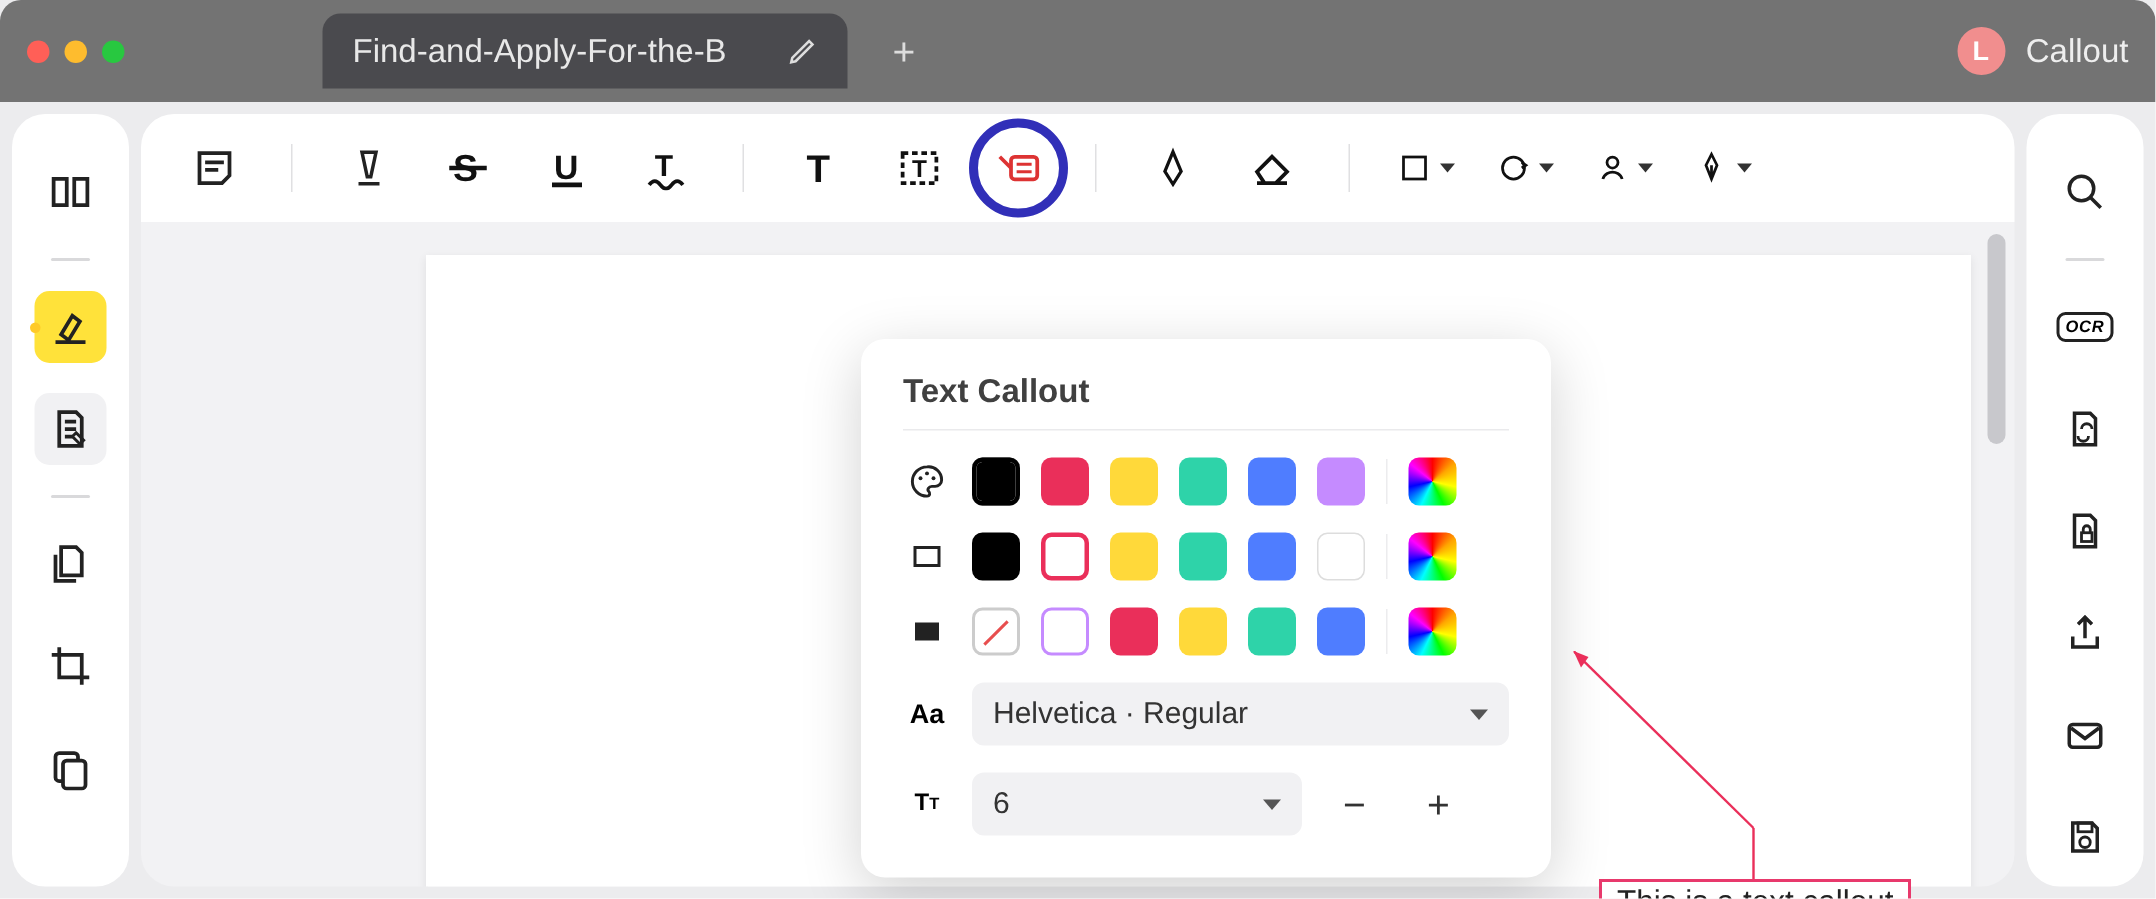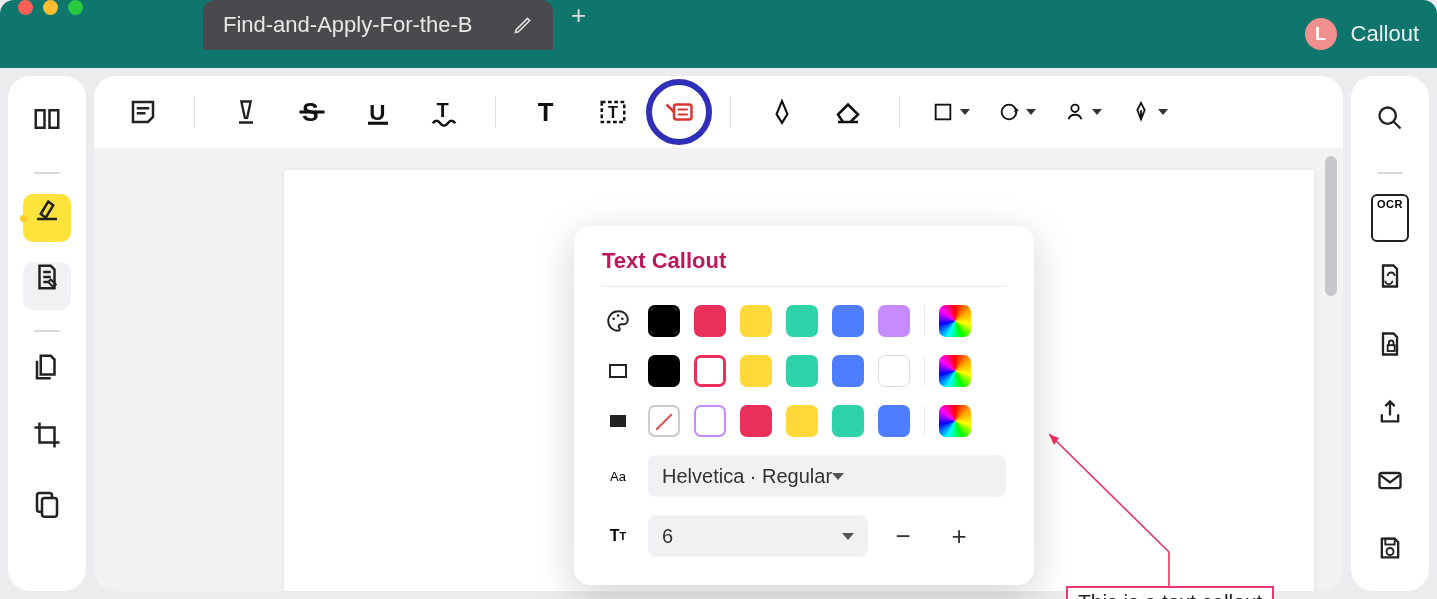--- a/index.html
+++ b/index.html
@@ -5,23 +5,25 @@
   * { box-sizing: border-box; margin: 0; padding: 0; }
   body {
     font-family: -apple-system, BlinkMacSystemFont, "Segoe UI", Helvetica, Arial, sans-serif;
     background: #ececee;
     width: 1437px;
     height: 599px;
     overflow: hidden;
   }
   .titlebar {
     height: 68px;
-    background: #0f766e;
+    background: #737373;
     display: flex;
+    align-items: center;
     padding: 0 18px;
+    gap: 12px;
     border-radius: 14px 14px 0 0;
   }
   .traffic { display: flex; gap: 10px; }
   .traffic span { width: 15px; height: 15px; border-radius: 50%; display:inline-block; }
   .tl-red { background:#ff5f57; }
   .tl-yellow { background:#febc2e; }
   .tl-green { background:#28c840; }
   .tab {
     margin-left: 120px;
     background: #4a4a4e;
@@ -55,23 +57,24 @@
     display:flex;
     flex-direction:column;
     align-items:center;
     gap: 20px;
     margin: 8px;
     border-radius: 22px;
   }
   .right-rail { width: 78px; }
   .rail-btn {
     width:48px; height:48px;
-    display:flex; justify-content:center;
+    display:flex; align-items:center; justify-content:center;
     border-radius:10px;
     cursor:pointer;
+    font-style:italic;
   }
   .rail-btn.active { background:#ffe23a; }
   .rail-sep { width:26px; height:2px; background:#d9d9db; border-radius:1px; }
   .left-rail .active-dot { position:absolute; left:12px; width:7px; height:7px; border-radius:50%; background:#ffca28; }
   .left-item { position:relative; display:flex; align-items:center; justify-content:center; width:100%; }
 
   .center {
     flex:1;
     position:relative;
     margin:8px 0;
@@ -114,41 +117,41 @@
 
   .popup {
     position:absolute;
     left:480px; top:150px;
     width:460px;
     background:#fff;
     border-radius:16px;
     box-shadow:0 10px 40px rgba(0,0,0,.18);
     padding: 22px 28px 28px 28px;
   }
-  .popup h3 { font-size:22px; font-weight:600; color:#be185d; margin-bottom:12px; }
+  .popup h3 { font-size:22px; font-weight:600; color:#404040; margin-bottom:12px; }
   .popup hr { border:none; border-top:1px solid #eaeaec; margin-bottom:18px; }
   .row { display:flex; align-items:center; gap:14px; margin-bottom:18px; }
   .row-icon { width:32px; display:flex; justify-content:center; align-items:center; }
   .swatches { display:flex; gap:14px; align-items:center; }
   .sw {
     width:32px; height:32px; border-radius:7px; cursor:pointer;
   }
   .sw.selected { outline:3px solid #000; outline-offset:-3px; box-shadow: inset 0 0 0 3px #fff; }
   .sw.hollow-selected { border:3px solid #ea2f5a; background:#fff; }
   .sw.rainbow { background: conic-gradient(red,orange,yellow,lime,cyan,blue,magenta,red); }
   .sw.none { background:#fff; border:2px solid #ccc; position:relative; }
   .sw.none::after { content:""; position:absolute; left:3px; right:3px; top:50%; border-top:2px solid #e84e4e; transform:rotate(-45deg); }
   .sw-sep { width:1px; height:30px; background:#ececee; }
 
   .font-select, .size-select {
     background:#f1f1f3; border-radius:8px;
     height:42px; display:flex; align-items:center;
     padding:0 14px; color:#333; font-size:20px;
   }
-  .font-select { flex:1; }
+  .font-select { flex:1; justify-content:space-between; }
   .size-select { width:220px; justify-content:space-between; }
   .stepper { width:42px; height:42px; display:flex; align-items:center; justify-content:center; border-radius:8px; cursor:pointer; font-size:26px; color:#333; }
   .caret { border-left:6px solid transparent; border-right:6px solid transparent; border-top:7px solid #555; }
 
   .callout-line {
     position:absolute;
     left:955px; top:358px;
     width:126px; height:170px;
     pointer-events:none;
   }
@@ -396,21 +399,21 @@
           <div class="sw" style="background:#ea2f5a"></div>
           <div class="sw" style="background:#ffd93a"></div>
           <div class="sw" style="background:#2ed3a9"></div>
           <div class="sw" style="background:#4f7dff"></div>
           <div class="sw-sep"></div>
           <div class="sw rainbow"></div>
         </div>
       </div>
 
       <div class="row">
-        <div class="row-icon" style="font-weight:400;font-size:13px;">Aa</div>
+        <div class="row-icon" style="font-weight:700;font-size:18px;">Aa</div>
         <div class="font-select">
           <span>Helvetica · Regular</span>
           <span class="caret"></span>
         </div>
       </div>
 
       <div class="row" style="margin-bottom:0">
         <div class="row-icon" style="font-weight:700;font-size:16px;">T<span style="font-size:11px">T</span></div>
         <div class="size-select">
           <span>6</span>

